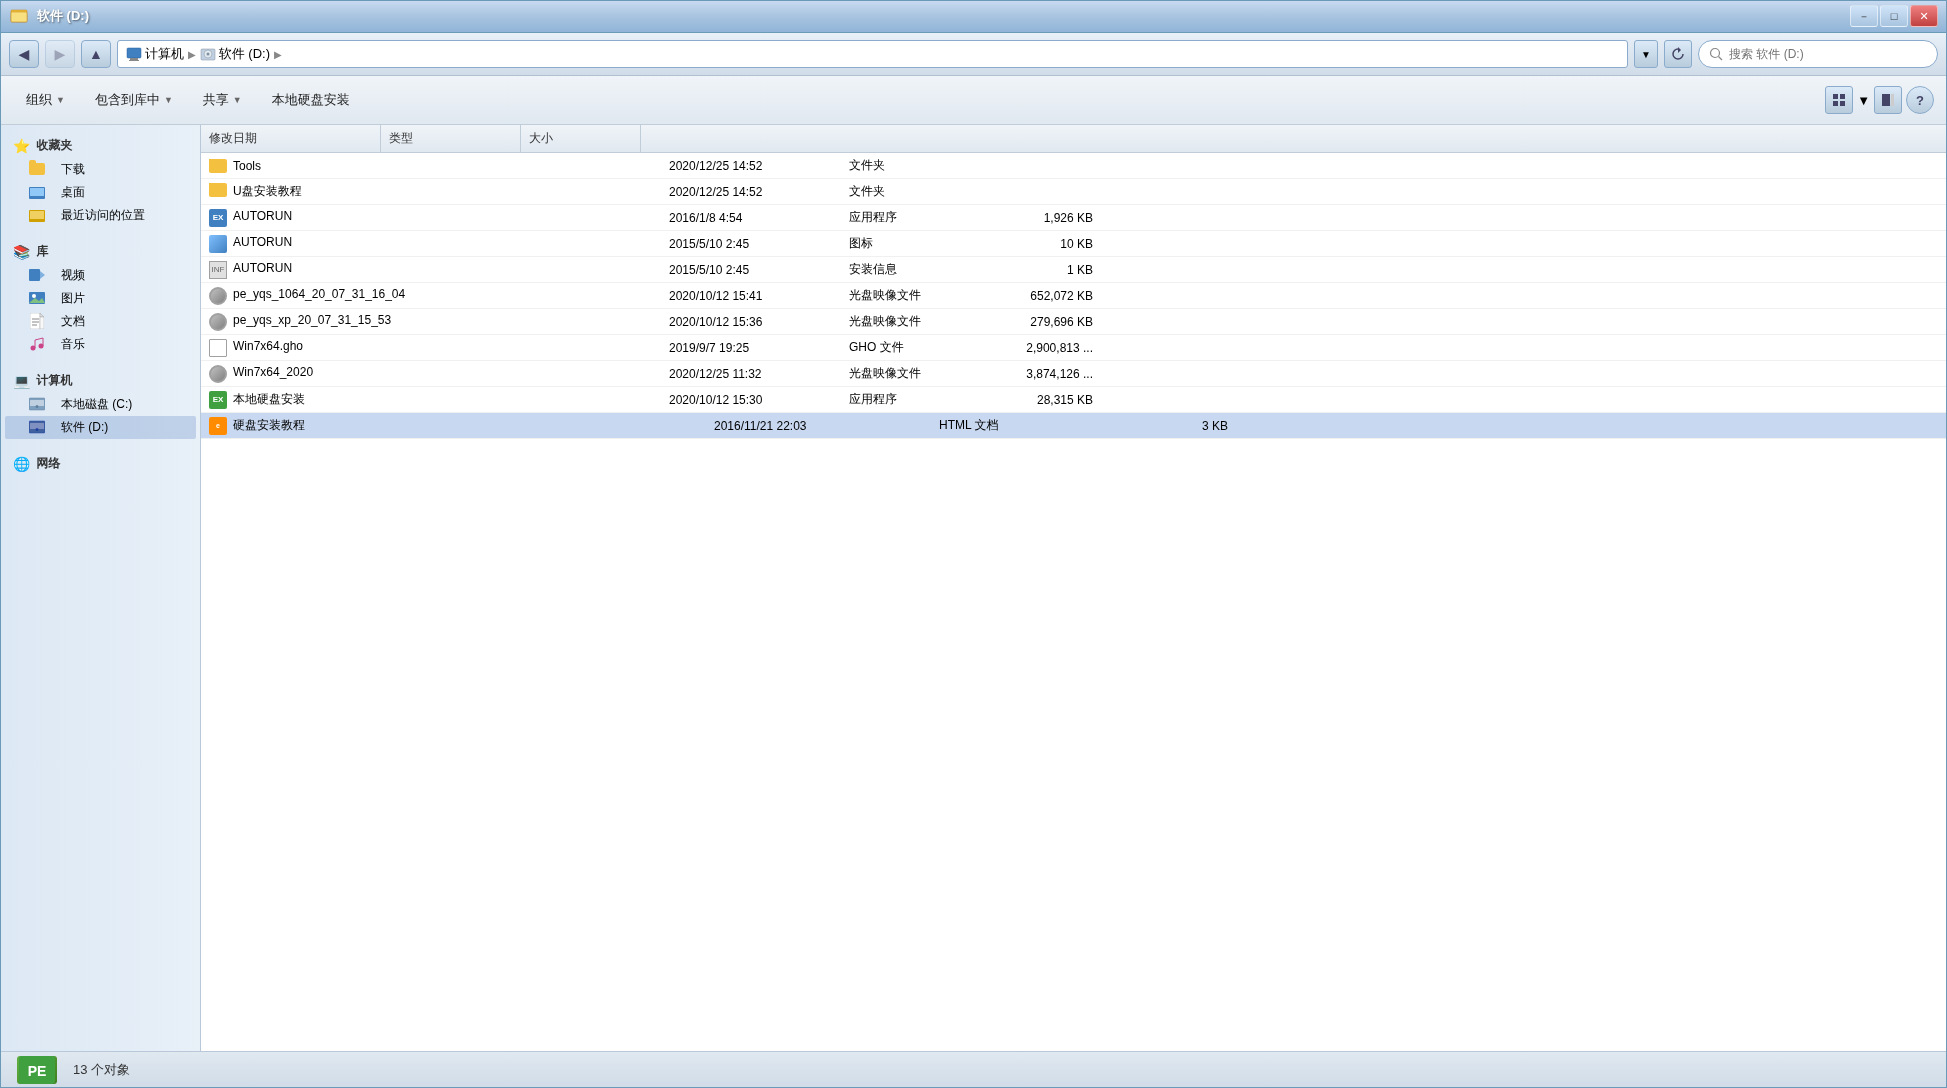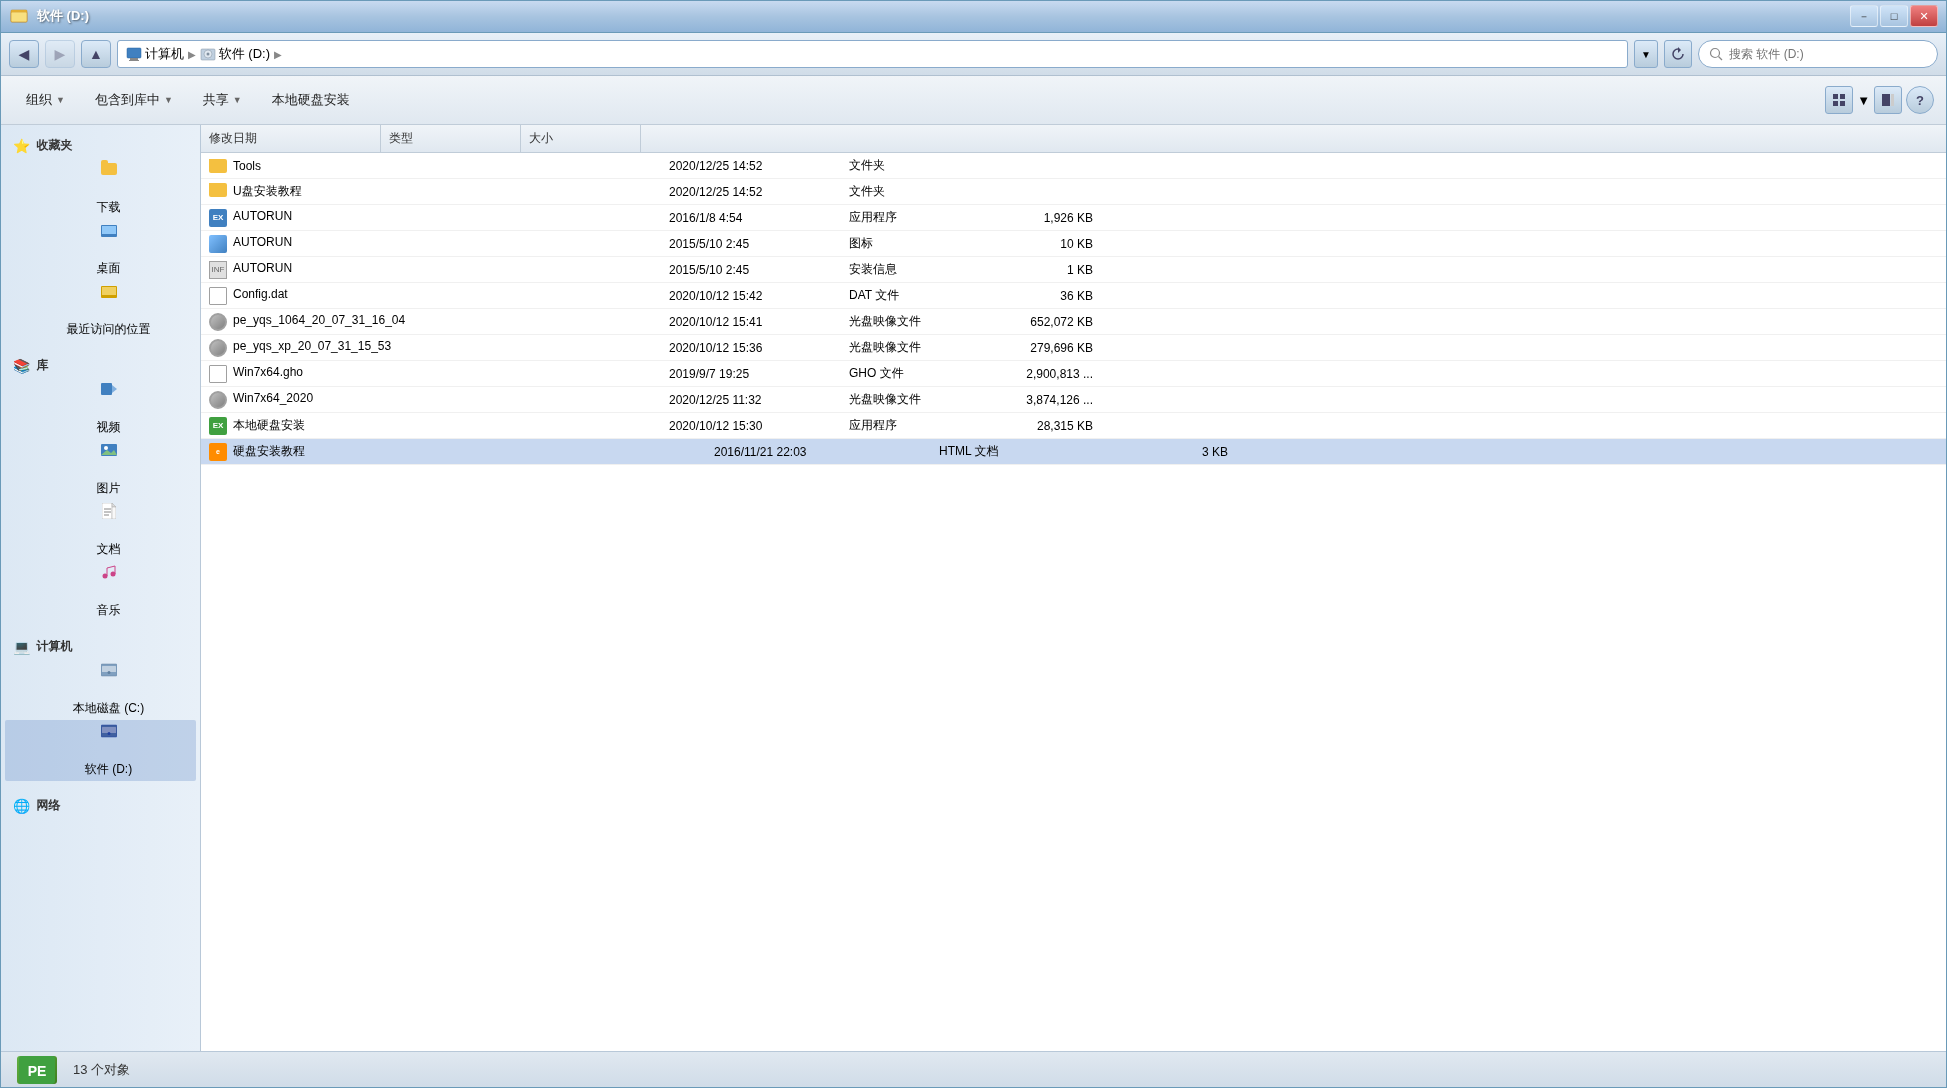--- a/index.html
+++ b/index.html
@@ -233,28 +233,26 @@
       font-size: 12px;
       font-weight: bold;
       color: #333;
       cursor: pointer;
     }
     .sidebar-header-icon {
       font-size: 14px;
     }
     .sidebar-item {
       display: flex;
-      align-items: center;
-      gap: 22px;
+      gap: 16px;
       padding: 3px 8px 3px 24px;
       font-size: 12px;
       color: #000;
       cursor: pointer;
       border-radius: 2px;
-      flex-direction: column;
     }
     .sidebar-item.active {
       background: rgba(100,140,200,0.3);
     }
     .sidebar-item-icon {
       width: 16px;
       height: 16px;
       display: flex;
       align-items: center;
       justify-content: center;
@@ -772,35 +770,20 @@
     </div>
     <div class="file-cell col-type">
       <span>安装信息</span>
     </div>
     <div class="file-cell col-size">
       <span>1 KB</span>
     </div>
   </div>
           <div class="file-row">
     <div class="file-cell col-name">
-      <div class="ico-dat"></div>
-      <span>Config.dat</span>
-    </div>
-    <div class="file-cell col-date">
-      <span>2020/10/12 15:42</span>
-    </div>
-    <div class="file-cell col-type">
-      <span>DAT 文件</span>
-    </div>
-    <div class="file-cell col-size">
-      <span>36 KB</span>
-    </div>
-  </div>
-          <div class="file-row">
-    <div class="file-cell col-name">
       <div class="ico-iso"></div>
       <span>pe_yqs_1064_20_07_31_16_04</span>
     </div>
     <div class="file-cell col-date">
       <span>2020/10/12 15:41</span>
     </div>
     <div class="file-cell col-type">
       <span>光盘映像文件</span>
     </div>
     <div class="file-cell col-size">

